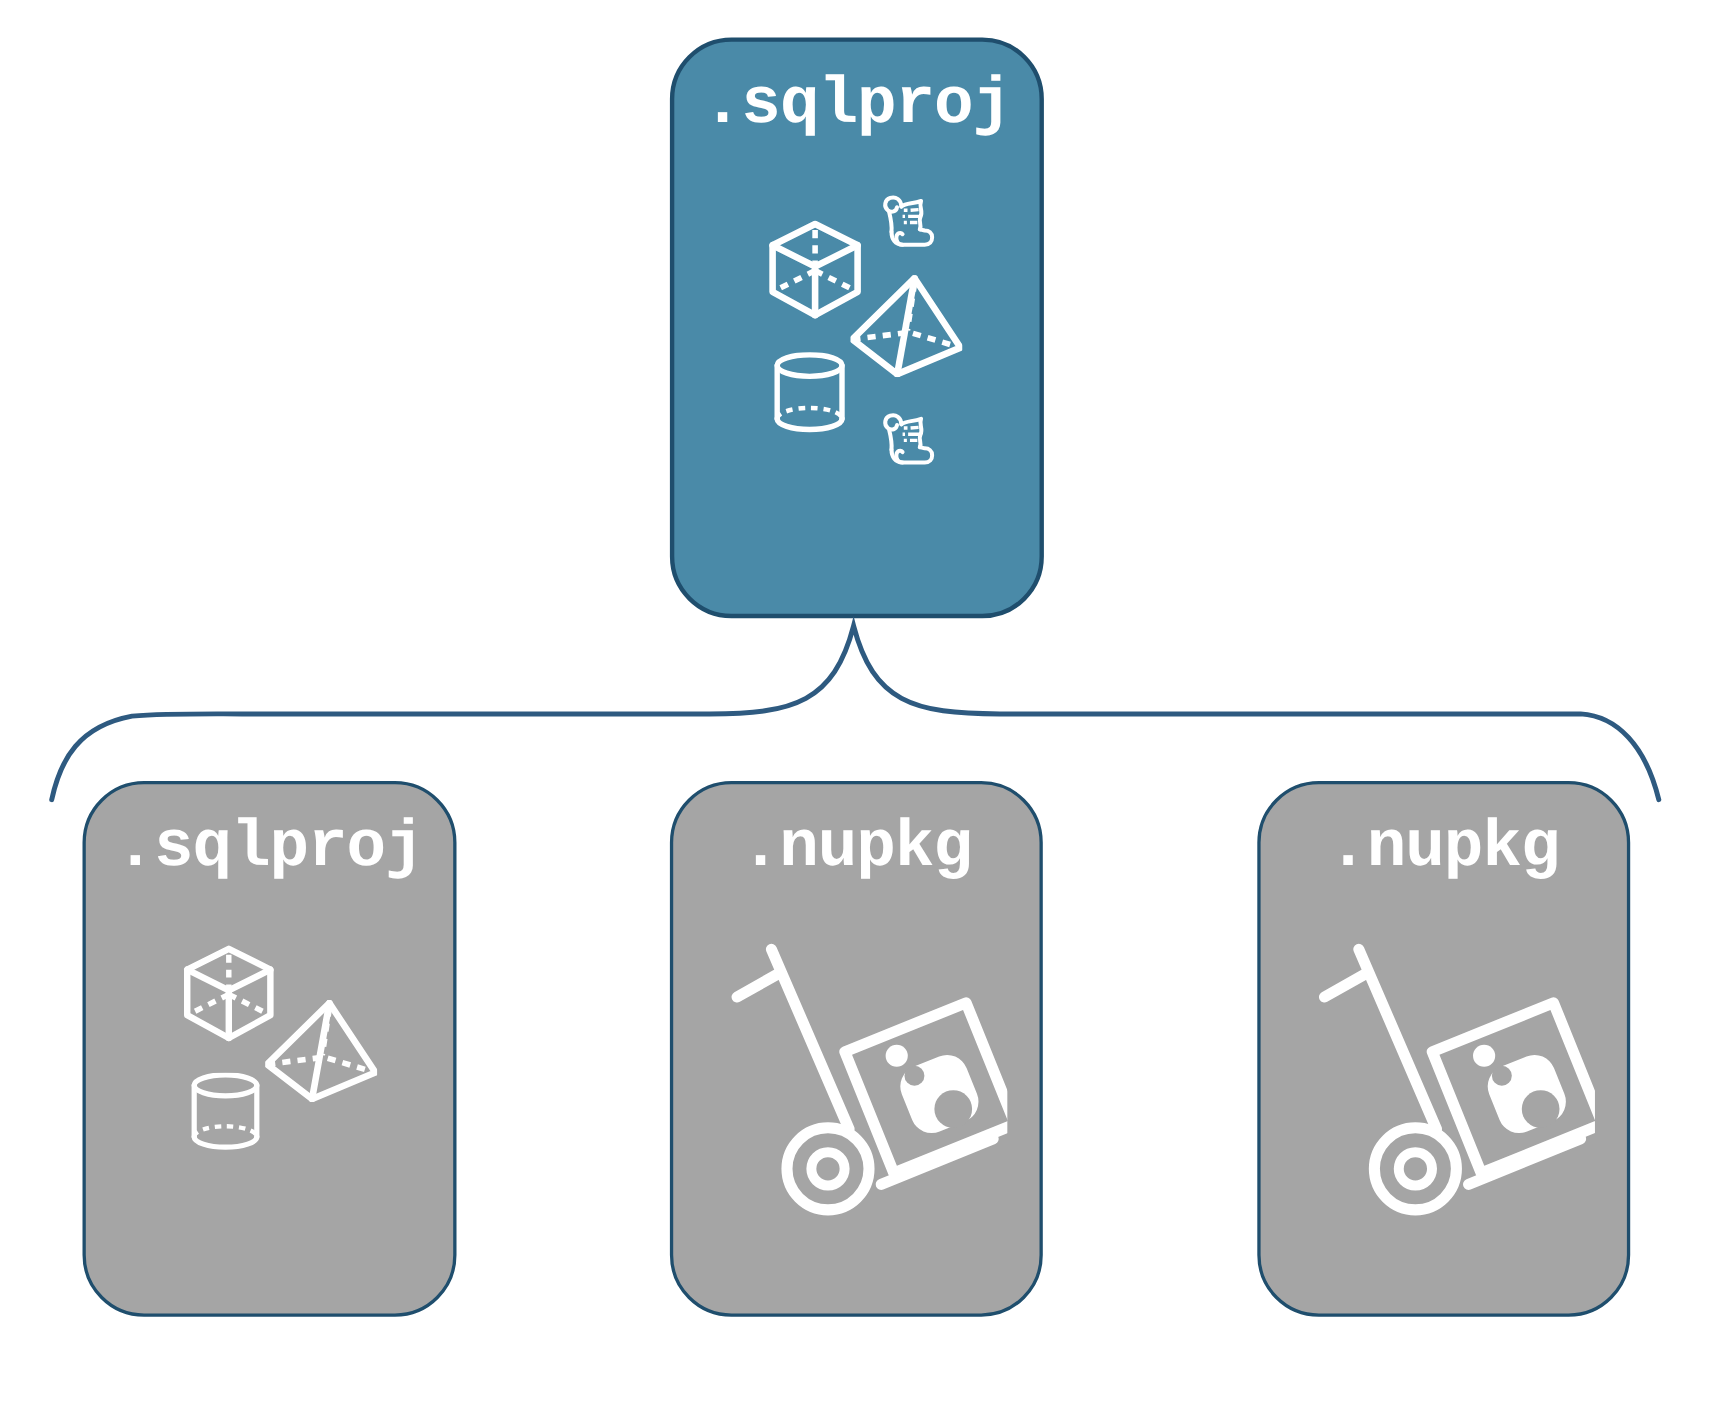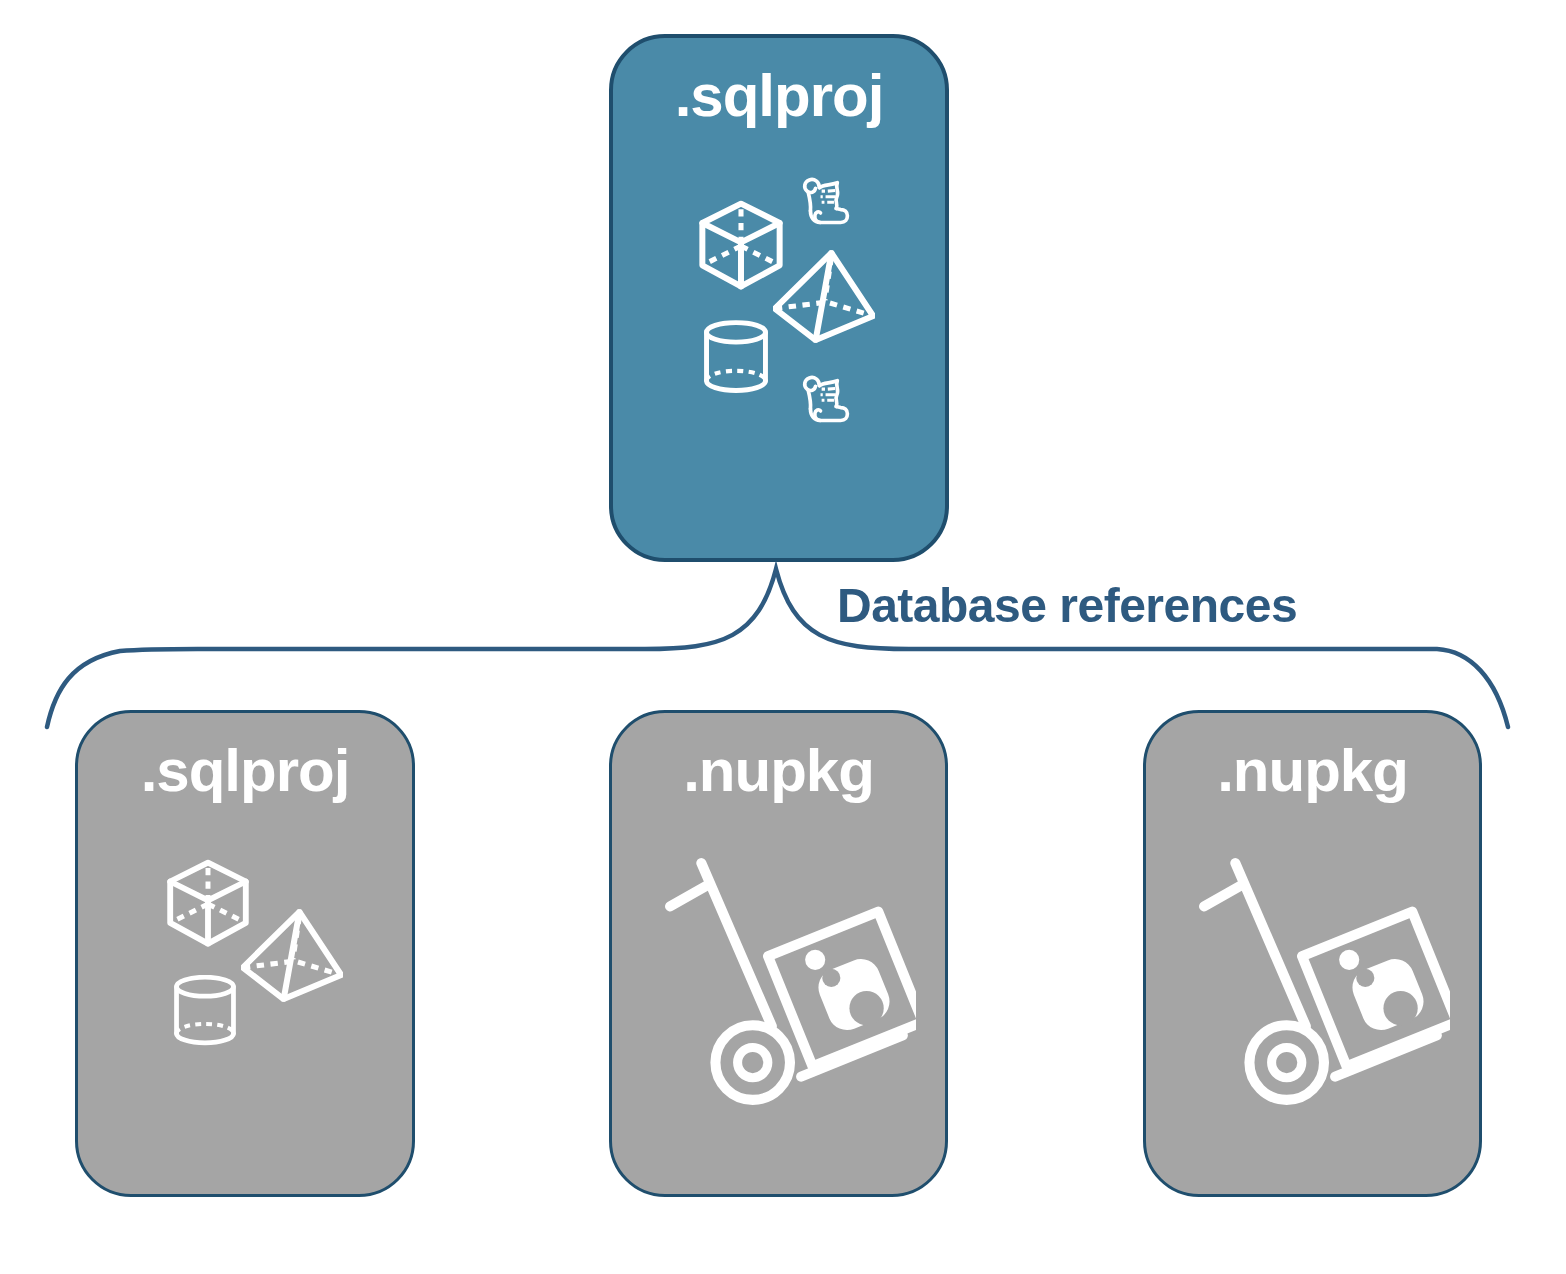--- a/index.html
+++ b/index.html
@@ -1,19 +1,19 @@
 <!DOCTYPE html>
 <html style="--canvas-bg: #FFFFFF; --root-fill: #4A8AA8; --child-fill: #A5A5A5; --box-border: #1F4E6D; --label-color: #2E5A80; --icon-color: #FFFFFF;"><head>
 <meta charset="utf-8">
 <style>
   html,body { margin:0; padding:0; background:#fff; }
   .canvas {
     position:relative; width:1550px; height:1274px;
     background:var(--canvas-bg,#ffffff);
-    font-family:Liberation Sans, sans-serif;
+    font-family:Liberation Mono, monospace;
     overflow:hidden;
   }
   .card {
     position:absolute; box-sizing:border-box;
     border:4px solid var(--box-border,#1f4e6d);
     border-radius:56px;
   }
   .card-root  { left:609px; top:34px;  width:340px; height:528px; background:var(--root-fill,#4a8aa8); }
   .card-child { border-width:3.5px; background:var(--child-fill,#a5a5a5); }
   .card-a { left:75px;   top:710px; width:340px; height:487px; }
@@ -106,21 +106,20 @@
         <use href="#ic-scroll"></use>
       </svg>
   </div>
 
   <svg class="brace-layer" width="1566" height="1274" viewBox="0 0 1566 1274">
     <path class="brace" d="M47,727 C55,690 72,660 120,651 C150,648.5 180,649 220,649 L645,649
                            C722,649 758,638 776,569
                            C794,638 830,649 909,649 L1437,649
                            C1470,651 1496,678 1508,727"></path>
   </svg>
-  <div class="connector-label">Database references</div>
 
   <div class="card card-child card-a">
     <div class="card-title">.sqlproj</div>
     <svg class="icon" style="left:85px; top:146px;" width="90" height="90" viewBox="0 0 100 100">
         <use href="#ic-cube"></use>
       </svg>
     <svg class="icon" style="left:163px; top:196px;" width="102" height="93" viewBox="0 0 110 100">
         <use href="#ic-pyramid"></use>
       </svg>
     <svg class="icon" style="left:94px; top:262px;" width="66" height="73" viewBox="0 0 90 100">

